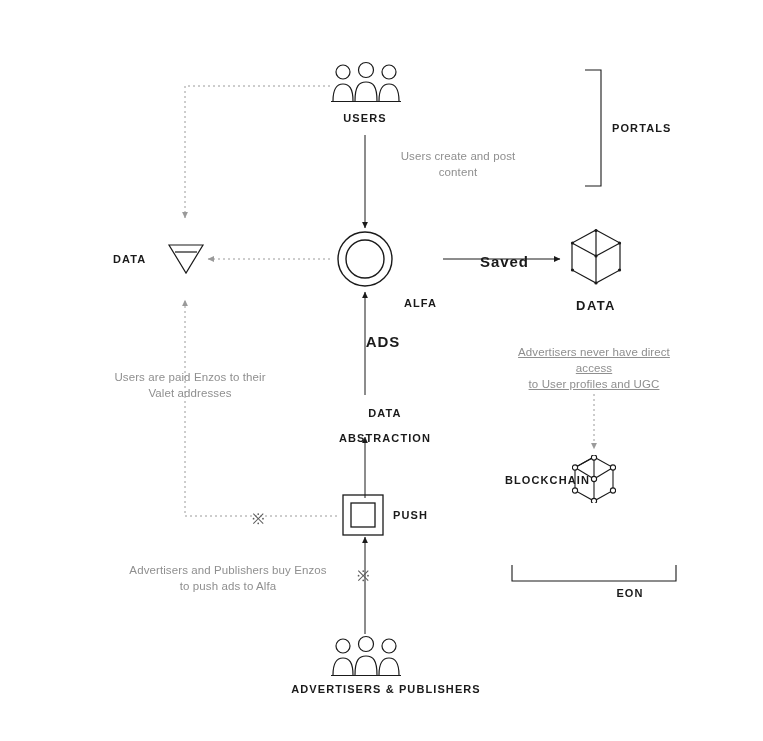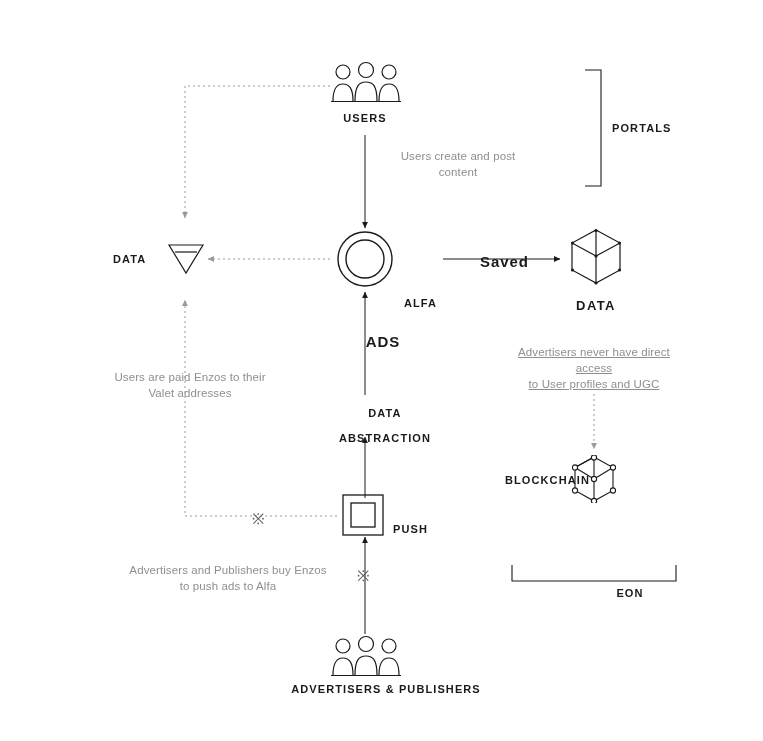--- a/index.html
+++ b/index.html
@@ -185,21 +185,21 @@
   </svg>
 </div>
 <div class="label" style="left:468px; top:474px;margin-left:37px;">BLOCKCHAIN</div>
 
 <div class="icon-wrap" style="left:341px; top:493px;">
   <svg width="44" height="44" viewBox="0 0 44 44" xmlns="http://www.w3.org/2000/svg">
     <rect x="2" y="2" width="40" height="40" fill="none" stroke="#1a1a1a" stroke-width="1.3"></rect>
     <rect x="10" y="10" width="24" height="24" fill="none" stroke="#1a1a1a" stroke-width="1.3"></rect>
   </svg>
 </div>
-<div class="label" style="left:393px; top:523px;">PUSH</div>
+<div class="label" style="left:393px; top:509px;">PUSH</div>
 
 <div class="label" style="left:252px; top:508px; font-size:15px; font-weight:normal; color:#5a5a5a;">※</div>
 <div class="label" style="left:357px; top:565px; font-size:15px; font-weight:normal; color:#5a5a5a;">※</div>
 
 <div class="anno" style="left:228px; top:562px;">Advertisers and Publishers buy Enzos
 to push ads to Alfa</div>
 
 <div class="label center" style="left:630px; top:587px;">EON</div>
 
 <div class="icon-wrap" style="left:330px; top:634px;">

